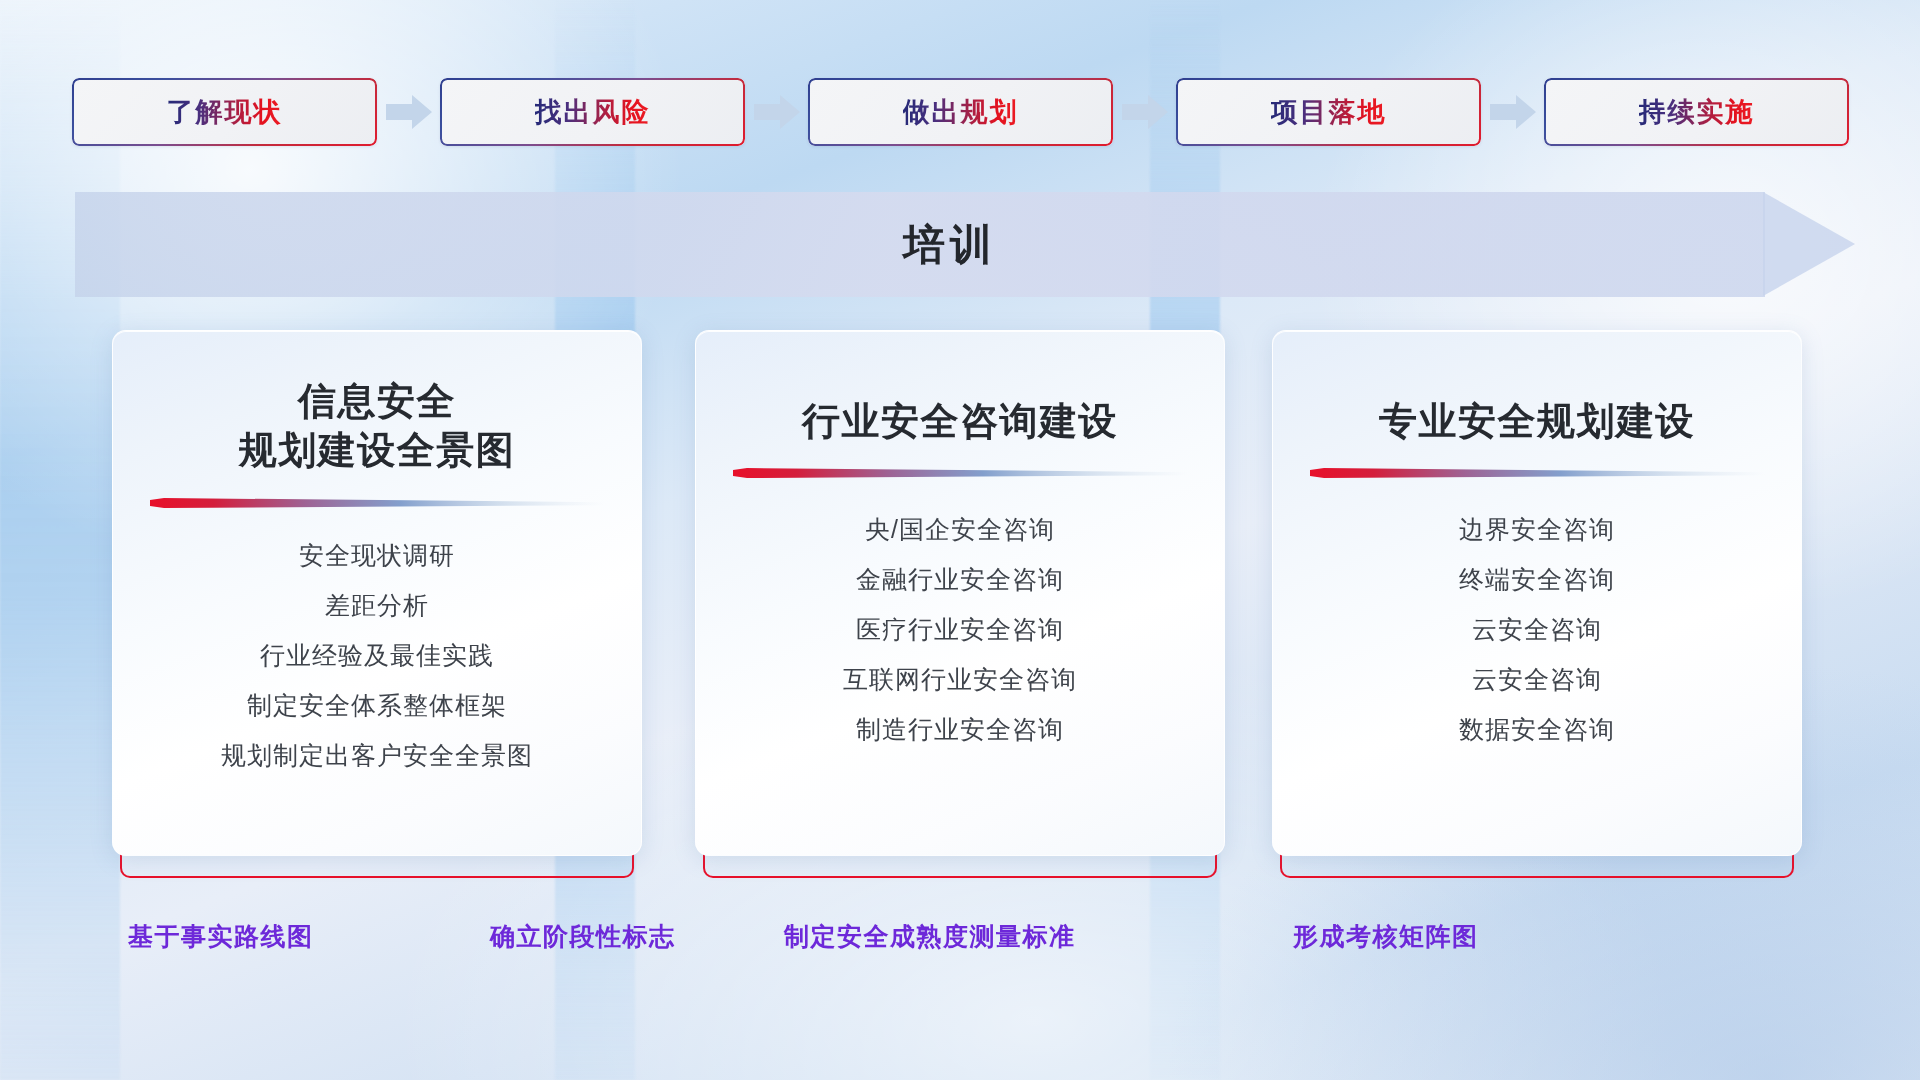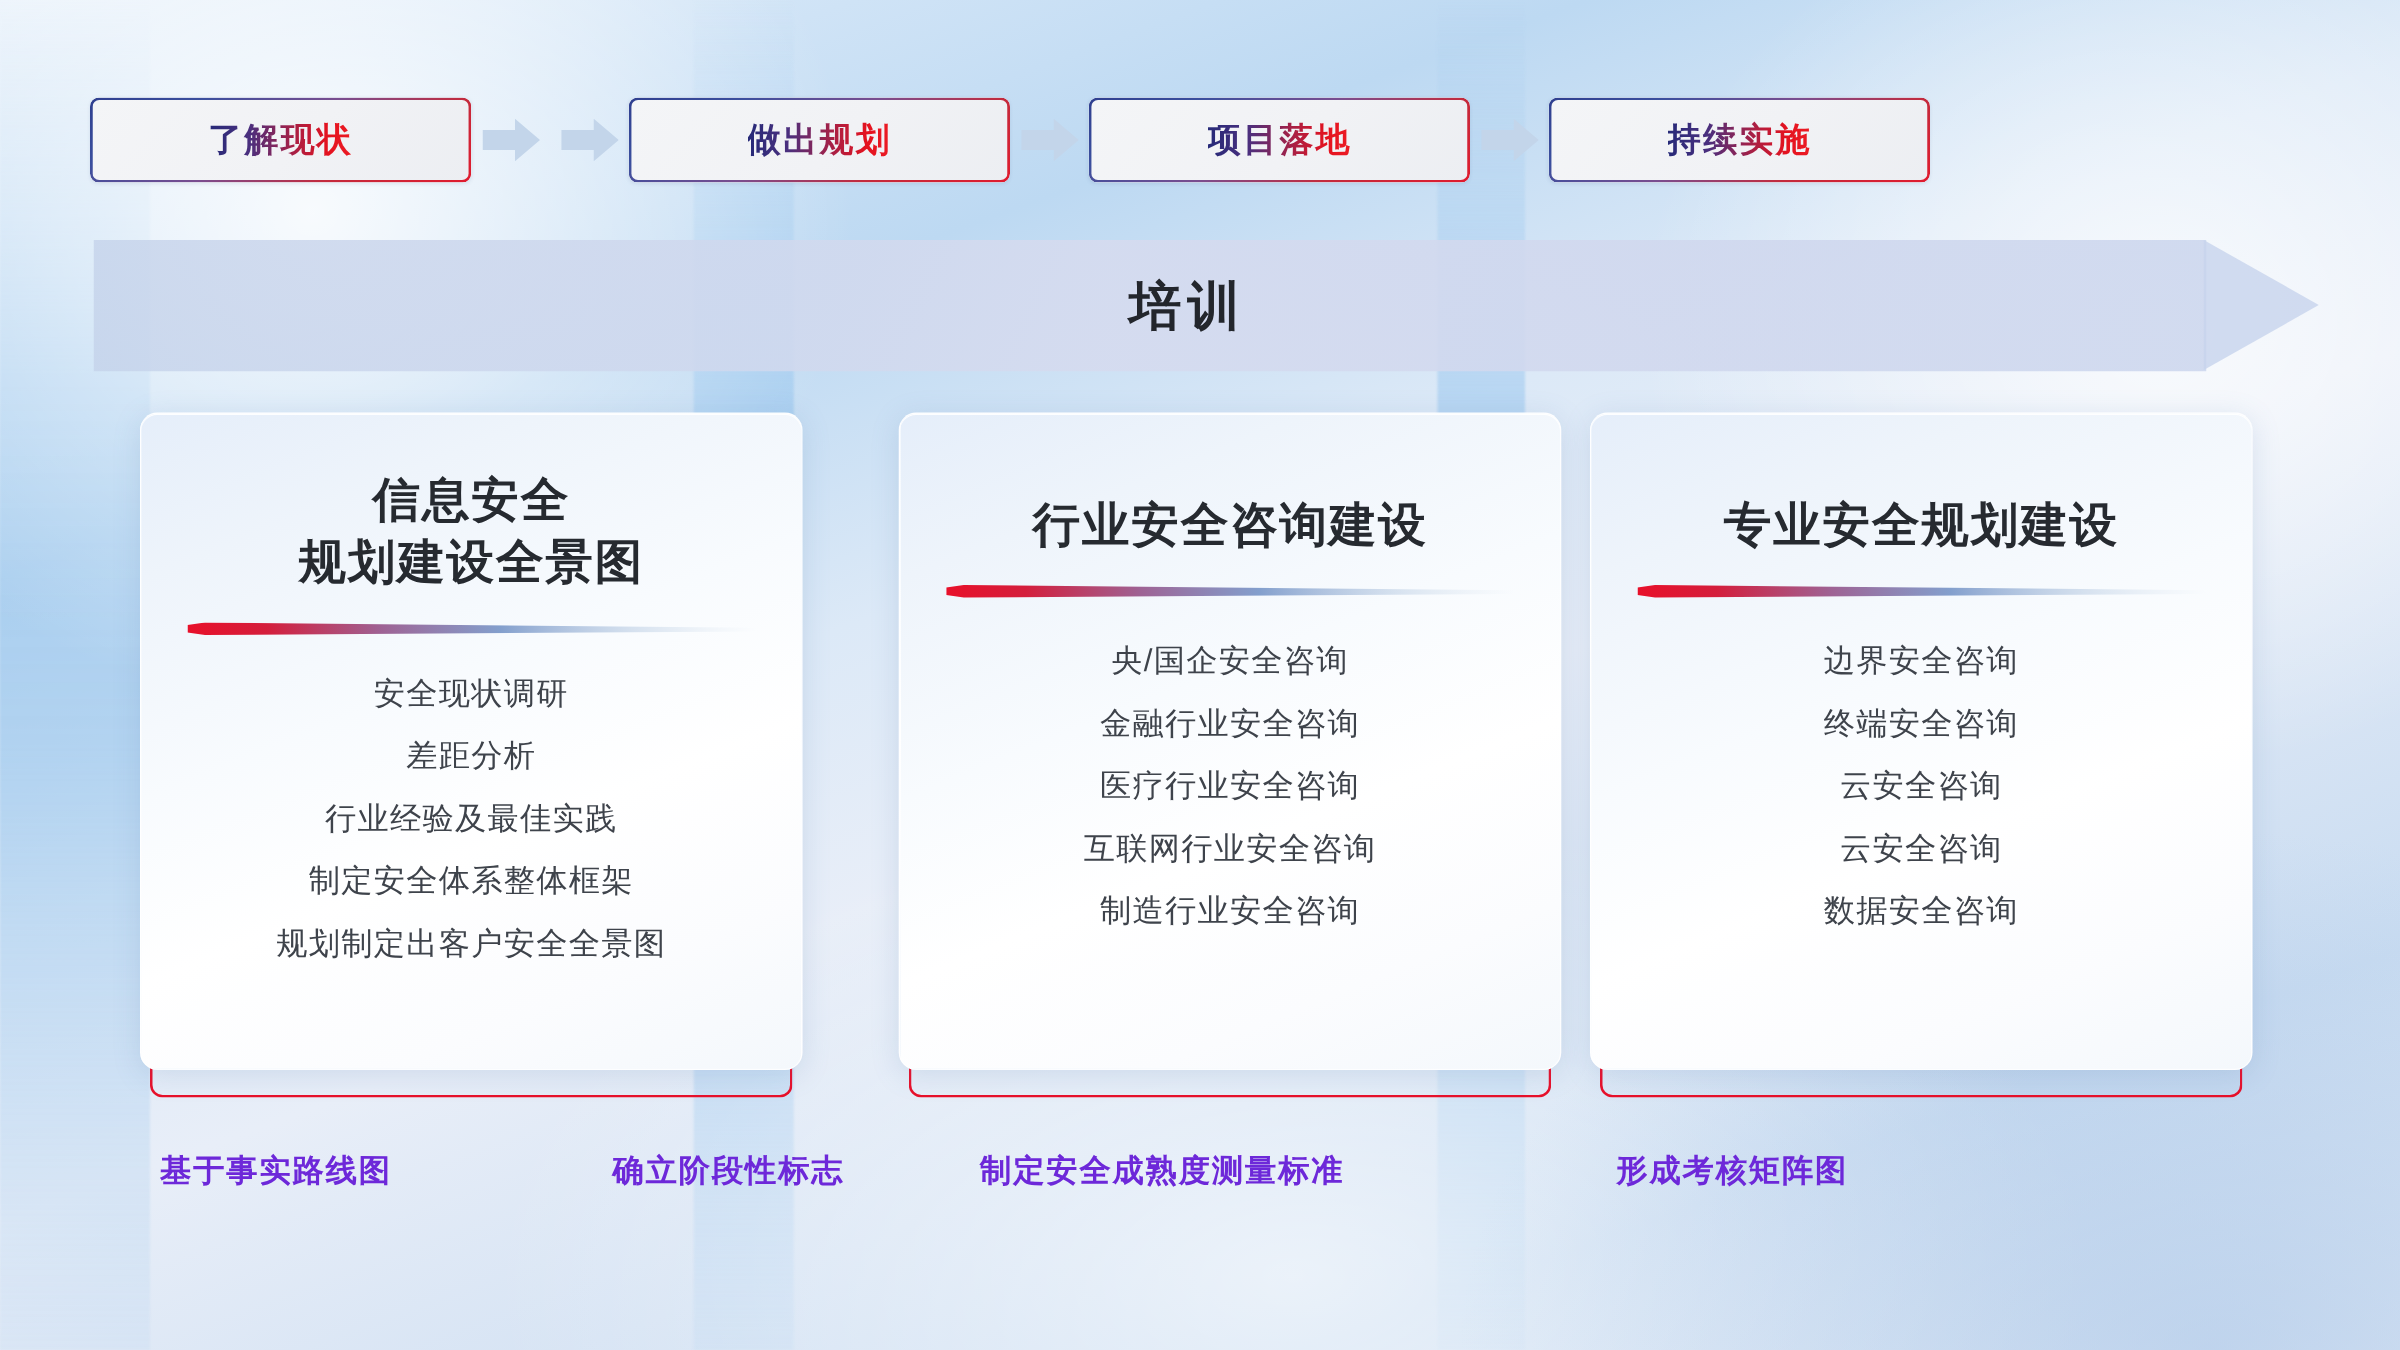--- a/index.html
+++ b/index.html
@@ -127,21 +127,21 @@
     padding-right: 30px;
     font-size: 42px; font-weight: 700; color:#23262c; letter-spacing:5px;
   }
 
   
   #cards { position:absolute; left:0; top:330px; width:1920px; height:570px; }
   .card {
     position:absolute; top:0; width:530px; height:548px;
   }
   .card.c1 { left:112px; }
-  .card.c2 { left:695px;margin-left:24px; }
+  .card.c2 { left:695px; }
   .card.c3 { left:1272px; }
 
   .card-frame {
     position:absolute; left:8px; top:14px; right:8px; bottom:0;
     border-left: 2px solid #e8102a;
     border-right: 2px solid #e8102a;
     border-bottom: 2px solid #e8102a;
     border-radius: 0 0 10px 10px;
   }
   .card-panel {
@@ -220,20 +220,23 @@
 
     <div class="step-box">
       <span class="step-label">了解现状</span>
     </div>
     <div class="step-arrow">
       <svg width="46" height="34" viewBox="0 0 46 34" aria-hidden="true">
         <path d="M0 9 H26 V0 L46 17 L26 34 V25 H0 Z" fill="#c3d5ea"></path>
       </svg>
     </div>
 
+    <div class="step-box">
+      <span class="step-label">找出风险</span>
+    </div>
     <div class="step-arrow">
       <svg width="46" height="34" viewBox="0 0 46 34" aria-hidden="true">
         <path d="M0 9 H26 V0 L46 17 L26 34 V25 H0 Z" fill="#c3d5ea"></path>
       </svg>
     </div>
 
     <div class="step-box">
       <span class="step-label">做出规划</span>
     </div>
     <div class="step-arrow">

